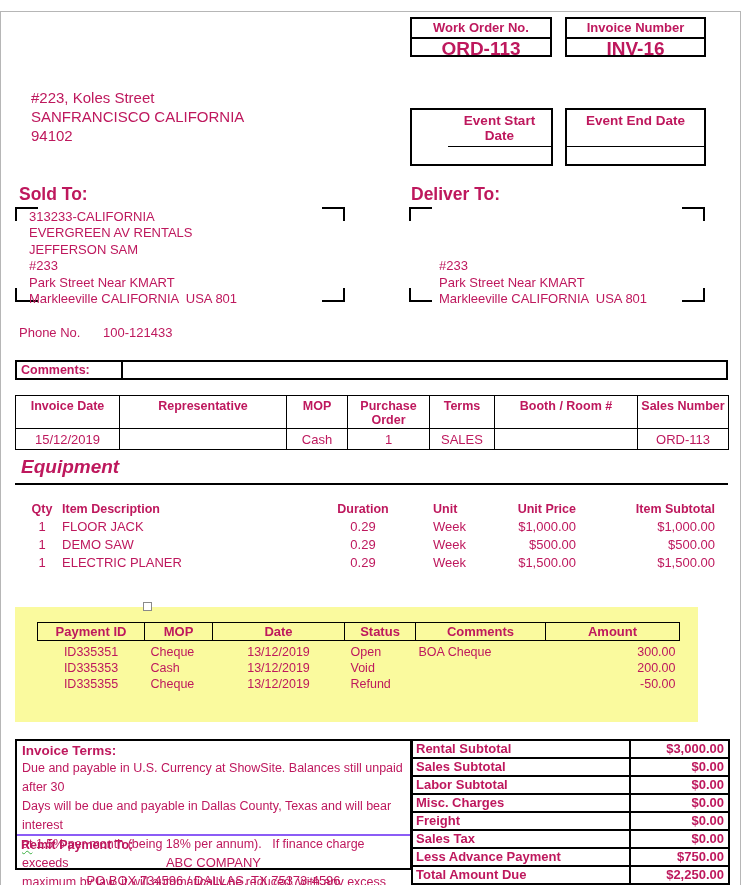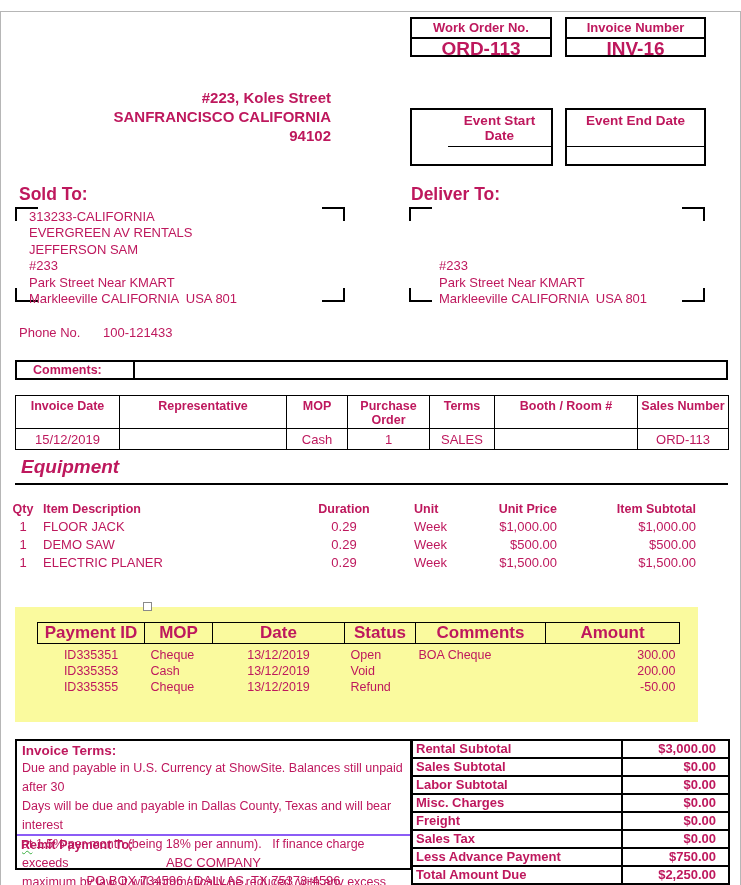--- a/index.html
+++ b/index.html
@@ -11,21 +11,21 @@
   .abs{position:absolute;}
   
   .idbox{border:2px solid #000;box-sizing:border-box;background:#fff;}
   .idbox .lbl{height:18px;line-height:18px;border-bottom:2px solid #000;text-align:center;font-weight:bold;font-size:13px;}
   .idbox .val{height:18px;line-height:19px;text-align:center;font-weight:bold;font-size:19px;}
   
   .evbox{border:2px solid #000;box-sizing:border-box;background:#fff;}
   .evbox .lbl{height:37px;border-bottom:1.5px solid #000;text-align:center;font-weight:bold;font-size:13.5px;padding-top:3px;box-sizing:border-box;}
   .evbox .val{height:16px;font-size:12px;}
   
-  .company{width:300px;text-align:right;font-weight:bold;font-size:15px;line-height:19px;}
+  .company{width:300px;text-align:left;font-weight:normal;font-size:15px;line-height:19px;}
   
   .h-big{font-weight:bold;font-size:17.5px;}
   
   .br{width:23px;height:14px;box-sizing:border-box;}
   .br-tl{border-top:2px solid #000;border-left:2px solid #000;}
   .br-tr{border-top:2px solid #000;border-right:2px solid #000;}
   .br-bl{border-bottom:2px solid #000;border-left:2px solid #000;}
   .br-br{border-bottom:2px solid #000;border-right:2px solid #000;}
   .a-line{height:16.4px;line-height:16.4px;font-size:13px;white-space:pre;}
   .plain13{font-size:13px;}
@@ -43,38 +43,38 @@
   .eq-rule{height:2px;background:#000;}
   .eqtab{width:693px;}
   .eqtab th{font-weight:bold;font-size:12.5px;height:19px;padding:0;}
   .eqtab td{font-size:13px;height:18px;padding:0;vertical-align:top;line-height:18px;}
   .c{text-align:center;} .l{text-align:left;} .r{text-align:right;}
   .unitpad{padding-left:35px !important;text-align:left;}
   
   .payarea{box-sizing:border-box;}
   .anchor-sq{width:7px;height:7px;border:1px solid #8a8a8a;background:#fff;box-sizing:content-box;}
   .paytab{width:642px;}
-  .paytab th{border:1.5px solid #000;font-weight:bold;font-size:17px;height:17px;padding:0;text-align:center;}
+  .paytab th{border:1.5px solid #000;font-weight:bold;font-size:13px;height:17px;padding:0;text-align:center;}
   .paytab td{font-size:12.5px;height:16px;padding:0;line-height:16px;}
   .paytab .spacer td{height:3px;border:none;}
   .pad6{padding-left:6px !important;}
   .pad3l{padding-left:3px !important;}
   .pad4r{padding-right:4px !important;}
   
   .termsbox{border:2px solid #000;box-sizing:border-box;background:#fff;}
   .terms-head{font-weight:bold;font-size:13.5px;}
   .t-line{font-size:12.5px;line-height:19px;white-space:pre-wrap;}
   .squiggle{text-decoration:underline wavy #3cb043 1px;text-underline-offset:2px;}
   .remit{position:absolute;left:0;right:0;top:93px;bottom:0;border-top:2px solid #8b5cf6;}
   .remit-head{font-weight:bold;font-size:12.5px;padding-left:4px;padding-top:2px;}
   .remit-line{text-align:center;font-weight:normal;font-size:13px;line-height:18px;}
   .tottab{width:319px;}
   .tottab td{border:2px solid #000;font-weight:bold;font-size:13px;height:13.6px;line-height:14px;}
   .tot-l{padding-left:3px;text-align:left;}
-  .tot-v{padding-right:12px;text-align:right;width:92px;}
+  .tot-v{padding-right:4px;text-align:right;width:92px;}
 </style>
 </head>
 <body>
 
 <div id="page">
 
   <div class="abs idbox" style="left:409px;top:5px;width:142px;height:40px;">
     <div class="lbl">Work Order No.</div>
     <div class="val">ORD-113</div>
   </div>
@@ -122,21 +122,21 @@
     <div class="a-line"></div>
     <div class="a-line"></div>
     <div class="a-line">#233</div>
     <div class="a-line">Park Street Near KMART</div>
     <div class="a-line">Markleeville CALIFORNIA  USA 801</div>
   </div>
 
   <div class="abs plain13" style="left:18px;top:313px;">Phone No.</div>
   <div class="abs plain13" style="left:102px;top:313px;">100-121433</div>
 
-  <div class="abs combox" style="left:14px;top:348px;width:713px;height:20px;padding-left:12px;">
+  <div class="abs combox" style="left:14px;top:348px;width:713px;height:20px;">
     <div class="clbl">Comments:</div>
     <div class="cval"></div>
   </div>
 
   <table class="abs ordinfo" style="left:14px;top:383px;">
     <colgroup>
       <col style="width:104px">
         <col style="width:167px">
         <col style="width:61px">
         <col style="width:82px">
@@ -161,21 +161,21 @@
       <td>1</td>
       <td>SALES</td>
       <td></td>
       <td>ORD-113</td>
     </tr>
   </tbody>
     </table>
 
   <div class="abs eq-title" style="left:20px;top:444px;">Equipment</div>
   <div class="abs eq-rule" style="left:14px;top:471px;width:713px;"></div>
-  <table class="abs eqtab" style="left:2px;top:487px;">
+  <table class="abs eqtab" style="left:21px;top:487px;">
     <colgroup>
       <col style="width:40px">
         <col style="width:266px">
         <col style="width:70px">
         <col style="width:80px">
       <col style="width:98px">
         <col style="width:139px">
     </colgroup>
     <tbody>
         <tr>

